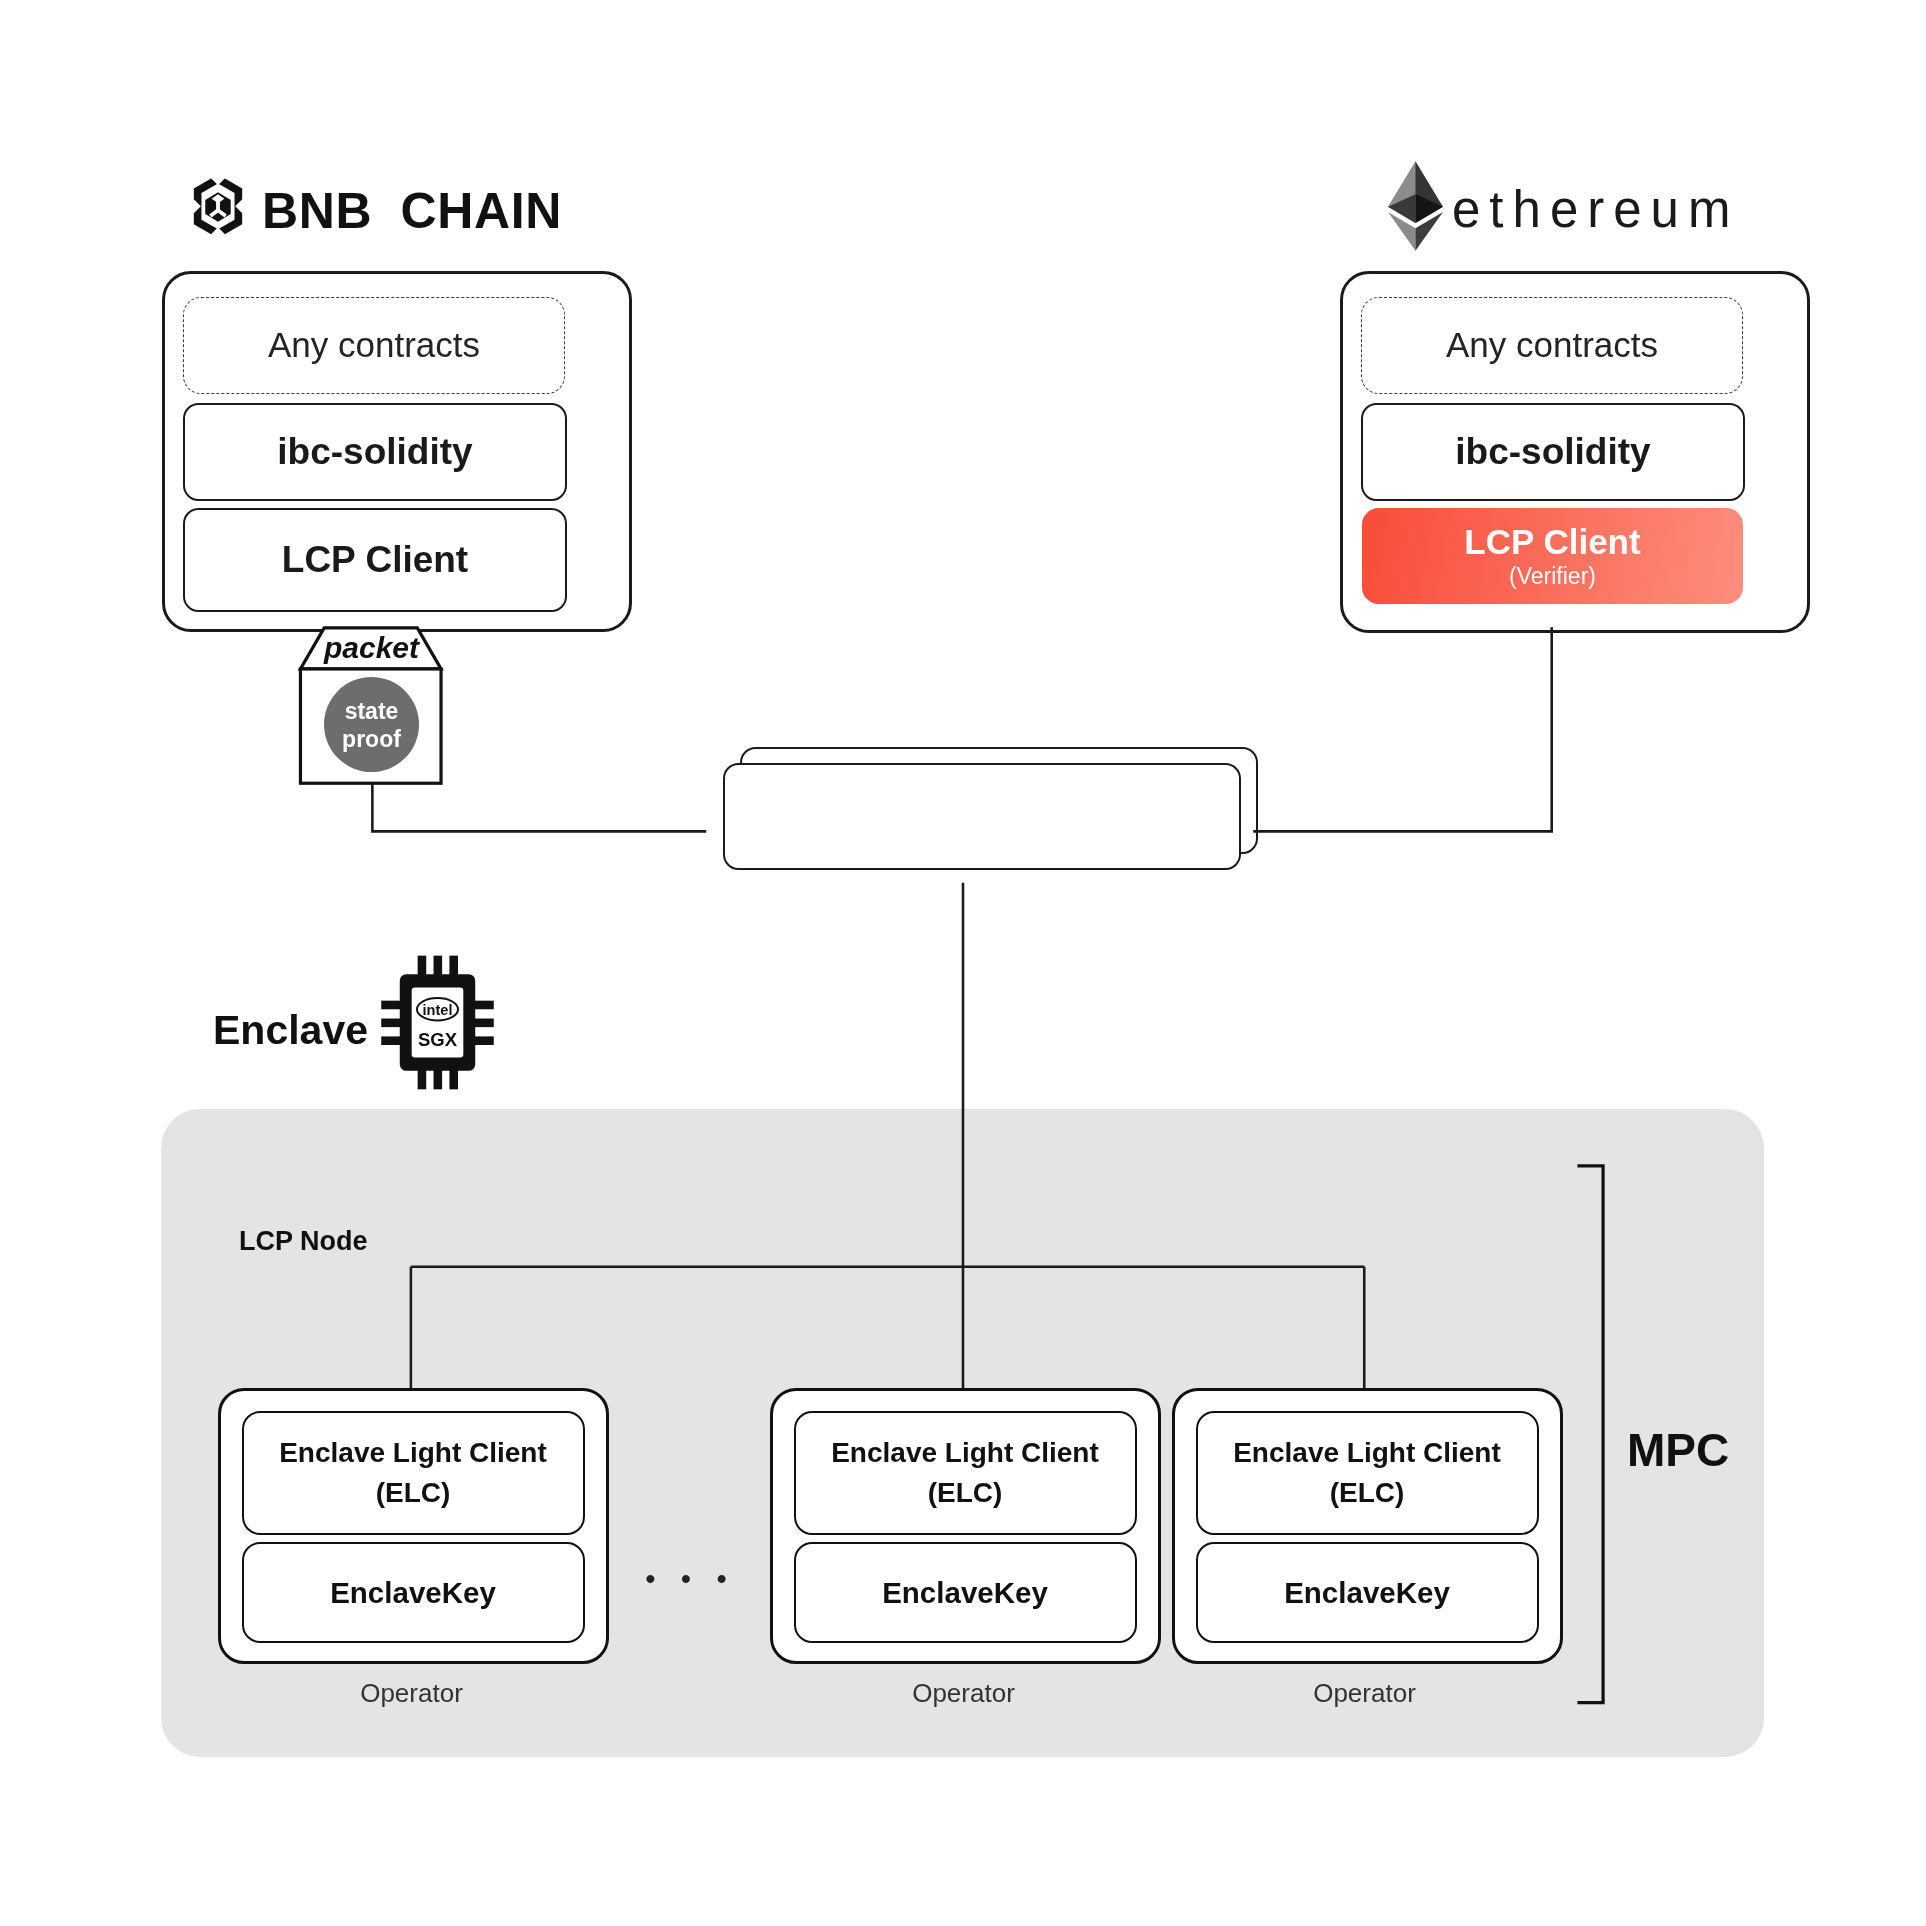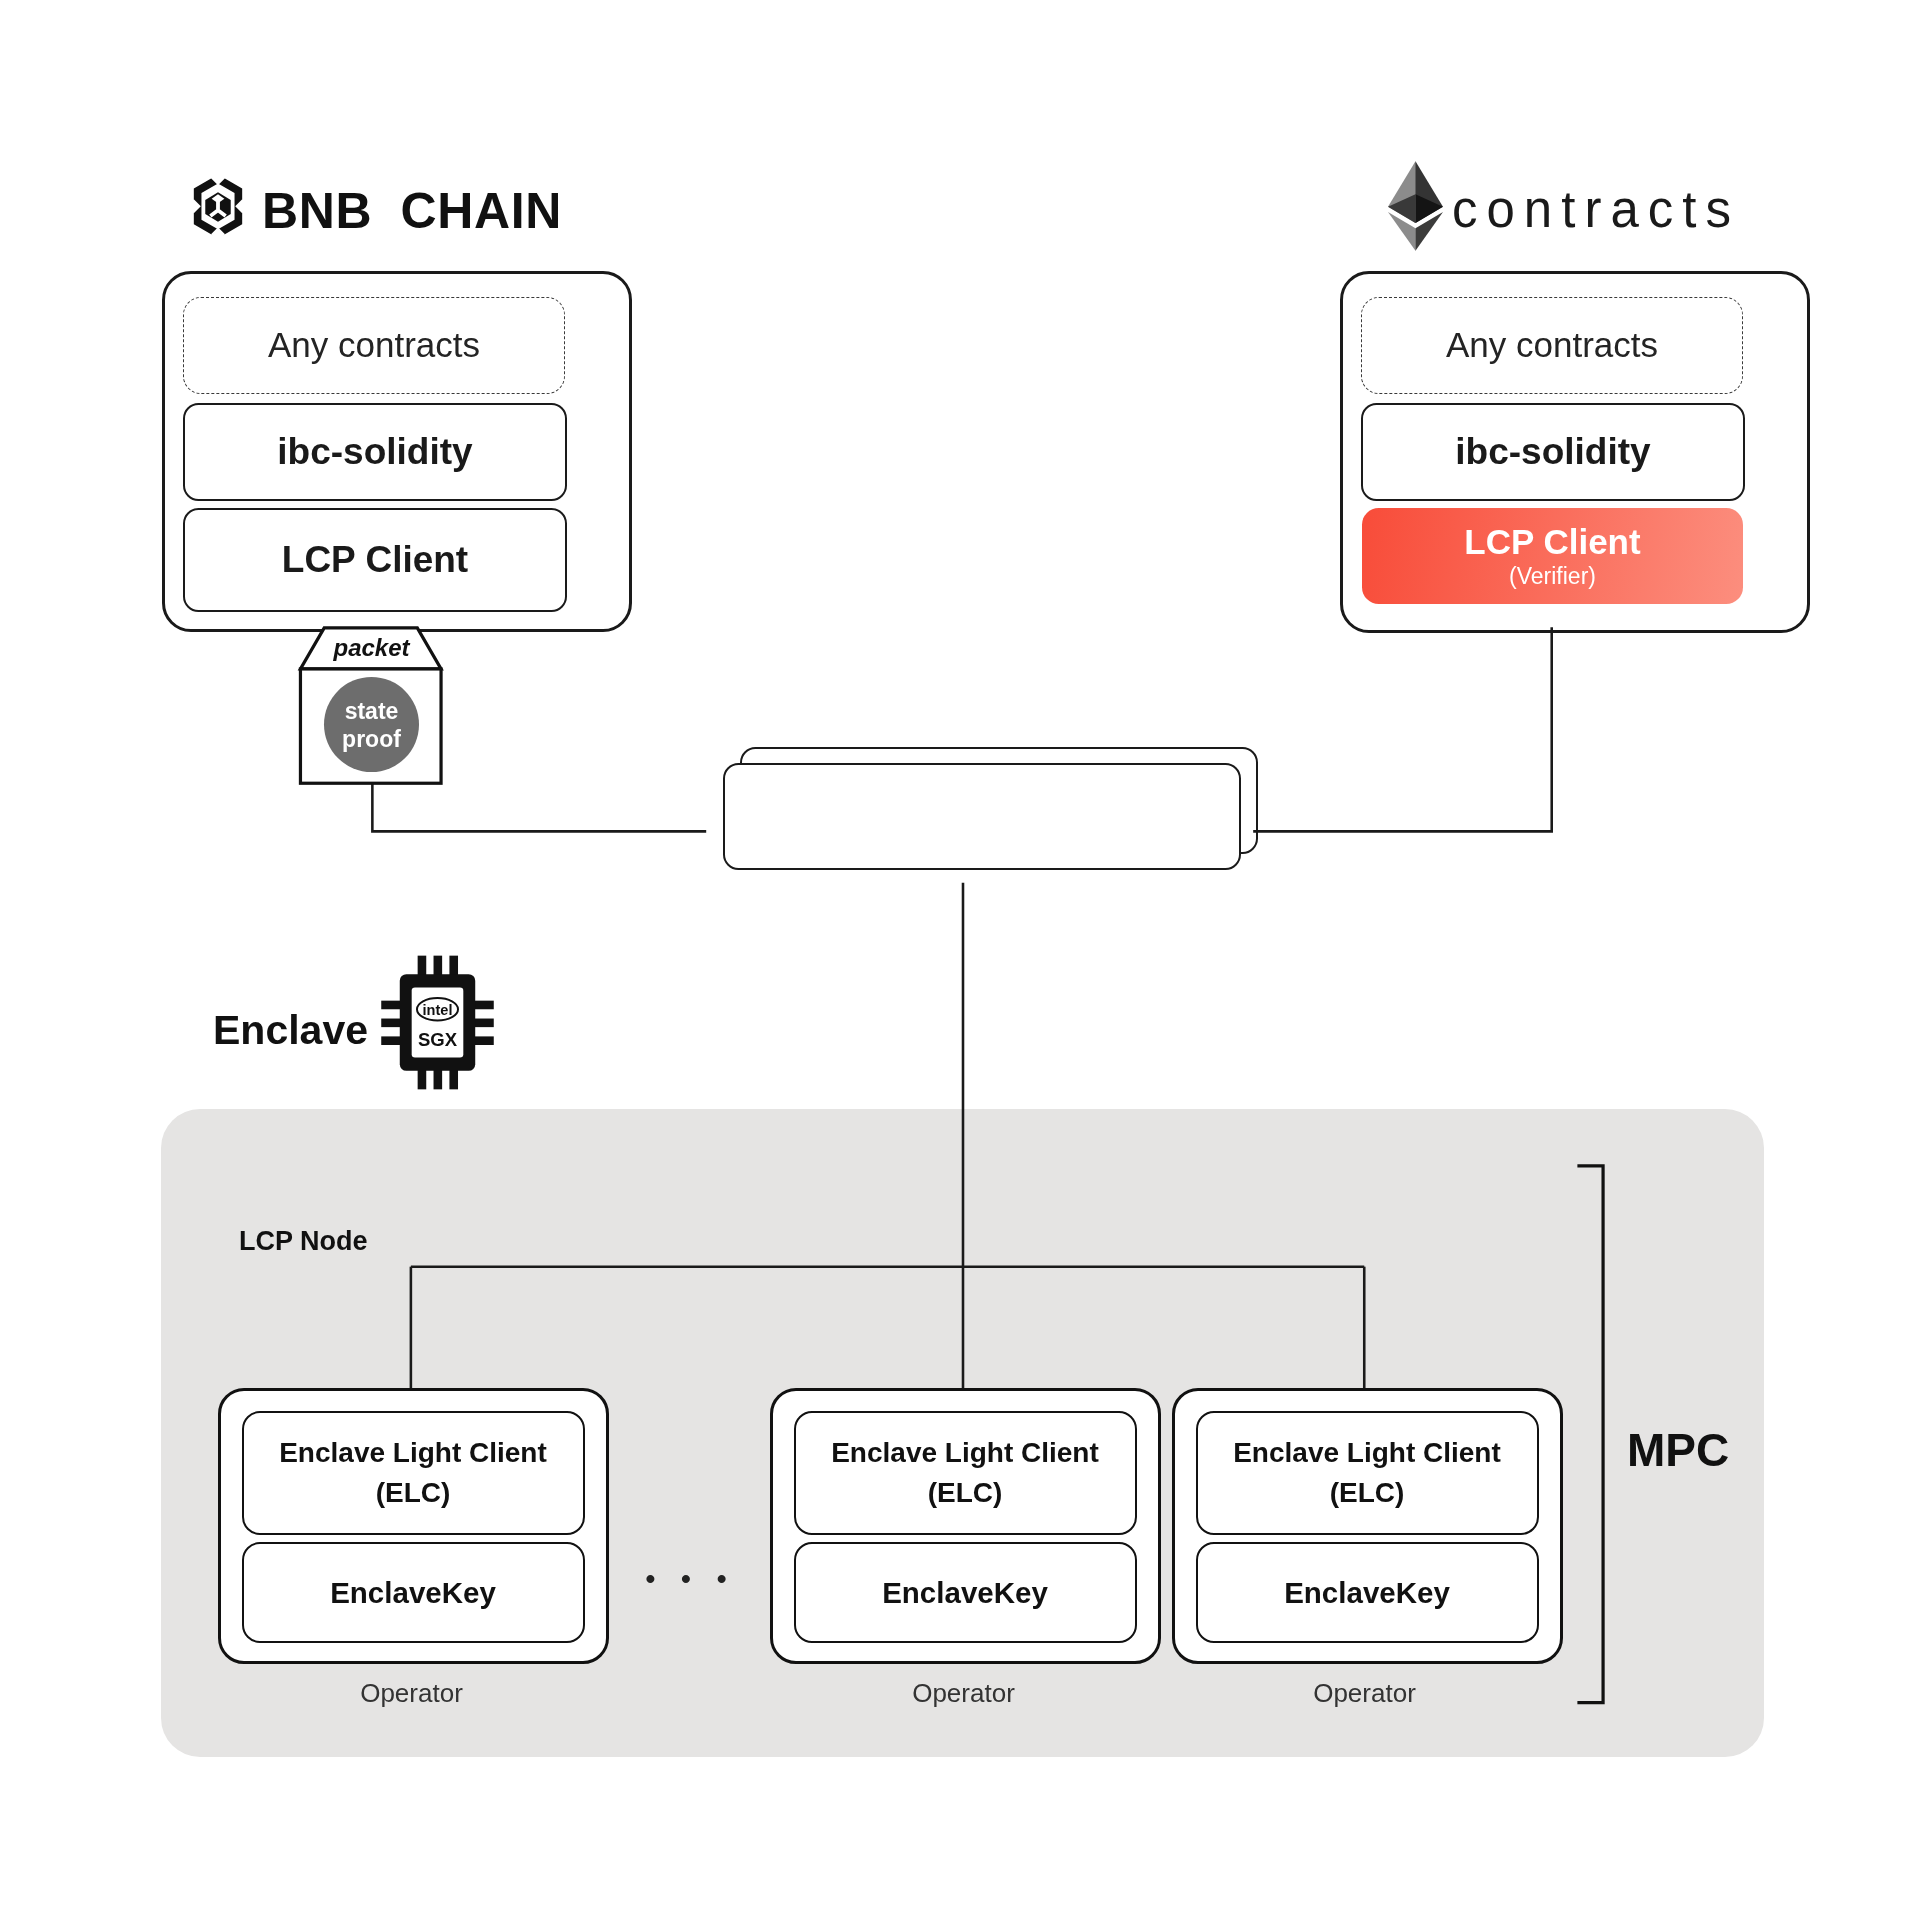--- a/index.html
+++ b/index.html
@@ -23,21 +23,21 @@
 
   
   .bnb-wordmark{font-size:50px;font-weight:700;letter-spacing:0.6px;word-spacing:14px;color:#111;}
   .eth-wordmark{font-size:51px;font-weight:400;letter-spacing:9px;color:#1a1a1a;}
 
   
   .relayerbox{background:#fff;border:2.6px solid var(--ink,#1a1a1a);border-radius:15.4px;width:514px;height:103px;}
   .relayer-label{font-size:35px;font-weight:400;color:#111;}
 
   
-  .packet-label{font-size:24px;font-weight:700;font-style:italic;color:#111;}
+  .packet-label{font-size:30px;font-weight:700;font-style:italic;color:#111;}
   .proof-circle{width:95px;height:95px;border-radius:50%;background:var(--proof,#6d6d6d);}
   .proof-circle div{font-size:23px;font-weight:700;line-height:28px;color:#fff;}
 
   
   .enclave-label{font-size:41px;font-weight:700;color:#111;}
   .graypanel{background:var(--panel,#e5e4e3);border-radius:39px;}
   .lcpnode-label{font-size:27px;font-weight:700;color:#111;}
   .group{background:#fff;border:3.2px solid #111;border-radius:26px;}
   .groupinner{position:absolute;background:#fff;border:2.6px solid #111;border-radius:18px;}
   .elc-text{font-size:28px;font-weight:700;line-height:40px;color:#111;}
@@ -72,21 +72,21 @@
   <div class="abs z1 bnb-wordmark" style="left:262px;top:182px;">BNB CHAIN</div>
 
   <svg class="abs z1" style="left:1388px;top:161px;" width="55" height="90" viewBox="0 0 256 417">
     <polygon fill="#343434" points="127.9,0 125.2,9.5 125.2,285.2 127.9,287.9 255.8,212.3"></polygon>
     <polygon fill="#8C8C8C" points="127.9,0 0,212.3 127.9,287.9 127.9,154.2"></polygon>
     <polygon fill="#3C3C3B" points="127.9,312.2 126.4,314 126.4,412.3 127.9,416.7 255.9,236.5"></polygon>
     <polygon fill="#8C8C8C" points="127.9,416.7 127.9,312.2 0,236.5"></polygon>
     <polygon fill="#141414" points="127.9,287.9 255.8,212.3 127.9,154.2"></polygon>
     <polygon fill="#393939" points="0,212.3 127.9,287.9 127.9,154.2"></polygon>
   </svg>
-  <div class="abs z1 eth-wordmark" style="left:1452px;top:180px;">contracts</div>
+  <div class="abs z1 eth-wordmark" style="left:1452px;top:180px;">ethereum</div>
 
   <div class="abs z1 chainbox" style="left:162px;top:271px;width:424px;height:355px;">
     <div class="dashedbox center" style="left:18px;top:22.5px;width:380px;height:95px;">
       <span>Any contracts</span>
     </div>
     <div class="innerbox center" style="left:18px;top:129px;width:380px;height:94px;">
       <span>ibc-solidity</span>
     </div>
     <div class="innerbox center" style="left:18px;top:234px;width:380px;height:100px;">
       <span>LCP Client</span>

